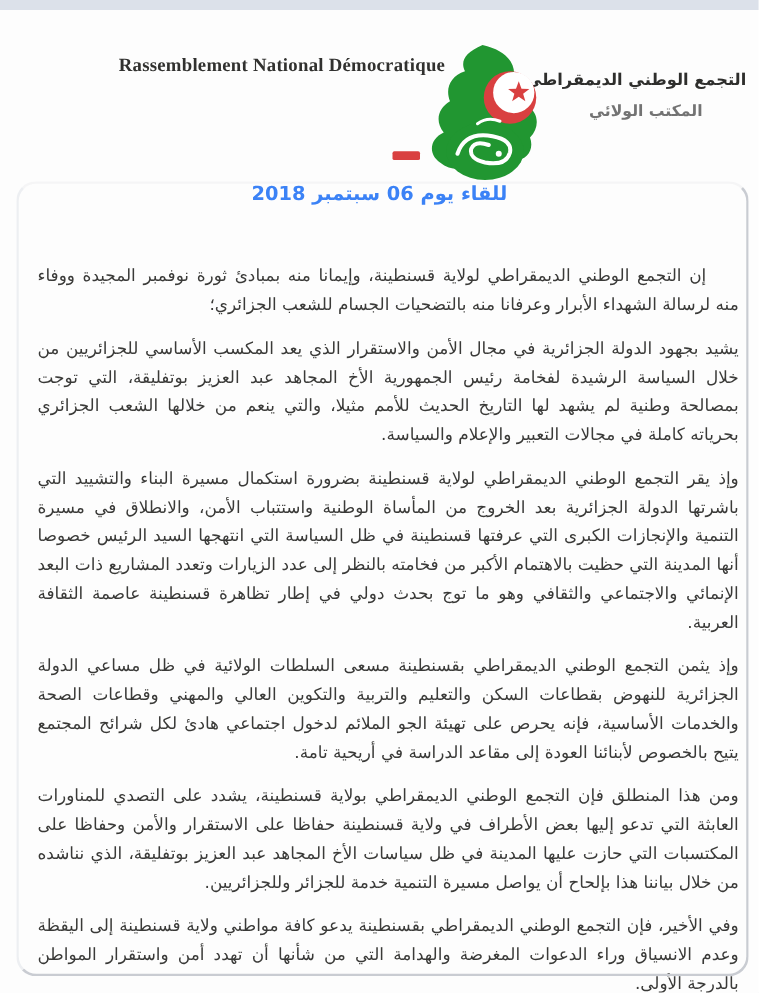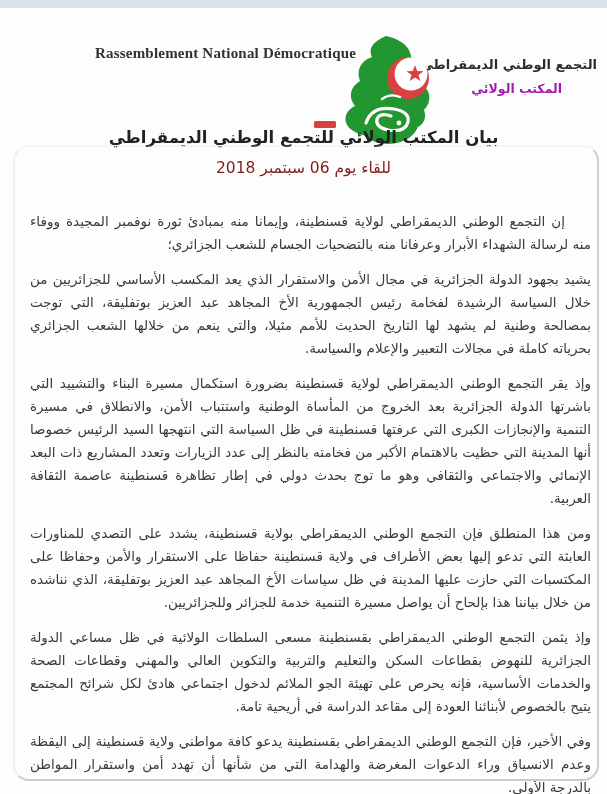--- a/index.html
+++ b/index.html
@@ -63,21 +63,21 @@
     color: #2e2e2c;
     white-space: nowrap;
   }
   .office-ar {
     position: absolute;
     right: 45px;
     top: 50px;
     direction: rtl;
     font-size: 12.5px;
     font-weight: bold;
-    color: #a21caf;
+    color: #737373;
     white-space: nowrap;
   }
   .logo {
     position: absolute;
     left: 312px;
     top: 2px;
     width: 145px;
     height: 118px;
   }
   .title-block {
@@ -88,23 +88,23 @@
     direction: rtl;
   }
   .title-line1 {
     font-size: 16.5px;
     font-weight: bold;
     color: #222220;
     margin: 0 0 12px 0;
   }
   .title-line2 {
     font-size: 15.5px;
-    font-weight: normal;
-    color: #7f1d1d;
-    margin: 4px;
+    font-weight: bold;
+    color: #3b82f6;
+    margin: 18px;
   }
   .body-text {
     position: absolute;
     top: 198px;
     right: 16px;
     left: 30px;
     direction: rtl;
     text-align: justify;
     font-size: 13.5px;
     line-height: 23px;
@@ -156,27 +156,26 @@
         <path d="M54,90 Q60,72 82,76 Q98,79 96,89 Q93,100 76,97 Q63,94 65,86 Q68,79 79,83" stroke="#ffffff" stroke-width="3.2" fill="none" stroke-linecap="round"></path>
         <path d="M70,66 Q78,60 88,64" stroke="#ffffff" stroke-width="2.4" fill="none" stroke-linecap="round"></path>
         <circle cx="87" cy="90" r="2.4" fill="#ffffff"></circle>
 
         <rect x="2" y="88" width="22" height="7" rx="1.5" fill="#d94040"></rect>
       </svg>
     </div>
   </div>
 
   <div class="title-block">
-    <p class="title-line1">بيان المكتب الولائي للتجمع الوطني الديمقراطي</p>
     <p class="title-line2">للقاء يوم 06 سبتمبر 2018</p>
   </div>
 
   <div class="body-text">
     <p class="indent-first">إن التجمع الوطني الديمقراطي لولاية قسنطينة، وإيمانا منه بمبادئ ثورة نوفمبر المجيدة ووفاء منه لرسالة الشهداء الأبرار وعرفانا منه بالتضحيات الجسام للشعب الجزائري؛</p>
     <p>يشيد بجهود الدولة الجزائرية في مجال الأمن والاستقرار الذي يعد المكسب الأساسي للجزائريين من خلال السياسة الرشيدة لفخامة رئيس الجمهورية الأخ المجاهد عبد العزيز بوتفليقة، التي توجت بمصالحة وطنية لم يشهد لها التاريخ الحديث للأمم مثيلا، والتي ينعم من خلالها الشعب الجزائري بحرياته كاملة في مجالات التعبير والإعلام والسياسة.</p>
     <p>وإذ يقر التجمع الوطني الديمقراطي لولاية قسنطينة بضرورة استكمال مسيرة البناء والتشييد التي باشرتها الدولة الجزائرية بعد الخروج من المأساة الوطنية واستتباب الأمن، والانطلاق في مسيرة التنمية والإنجازات الكبرى التي عرفتها قسنطينة في ظل السياسة التي انتهجها السيد الرئيس خصوصا أنها المدينة التي حظيت بالاهتمام الأكبر من فخامته بالنظر إلى عدد الزيارات وتعدد المشاريع ذات البعد الإنمائي والاجتماعي والثقافي وهو ما توج بحدث دولي في إطار تظاهرة قسنطينة عاصمة الثقافة العربية.</p>
+    <p>وإذ يثمن التجمع الوطني الديمقراطي بقسنطينة مسعى السلطات الولائية في ظل مساعي الدولة الجزائرية للنهوض بقطاعات السكن والتعليم والتربية والتكوين العالي والمهني وقطاعات الصحة والخدمات الأساسية، فإنه يحرص على تهيئة الجو الملائم لدخول اجتماعي هادئ لكل شرائح المجتمع يتيح بالخصوص لأبنائنا العودة إلى مقاعد الدراسة في أريحية تامة.</p>
     <p>ومن هذا المنطلق فإن التجمع الوطني الديمقراطي بولاية قسنطينة، يشدد على التصدي للمناورات العابثة التي تدعو إليها بعض الأطراف في ولاية قسنطينة حفاظا على الاستقرار والأمن وحفاظا على المكتسبات التي حازت عليها المدينة في ظل سياسات الأخ المجاهد عبد العزيز بوتفليقة، الذي نناشده من خلال بياننا هذا بإلحاح أن يواصل مسيرة التنمية خدمة للجزائر وللجزائريين.</p>
-    <p>وإذ يثمن التجمع الوطني الديمقراطي بقسنطينة مسعى السلطات الولائية في ظل مساعي الدولة الجزائرية للنهوض بقطاعات السكن والتعليم والتربية والتكوين العالي والمهني وقطاعات الصحة والخدمات الأساسية، فإنه يحرص على تهيئة الجو الملائم لدخول اجتماعي هادئ لكل شرائح المجتمع يتيح بالخصوص لأبنائنا العودة إلى مقاعد الدراسة في أريحية تامة.</p>
     <p>وفي الأخير، فإن التجمع الوطني الديمقراطي بقسنطينة يدعو كافة مواطني ولاية قسنطينة إلى اليقظة وعدم الانسياق وراء الدعوات المغرضة والهدامة التي من شأنها أن تهدد أمن واستقرار المواطن بالدرجة الأولى.</p>
   </div>
 
   <div class="page-frame"></div>
 </div>
 
 </body></html>

